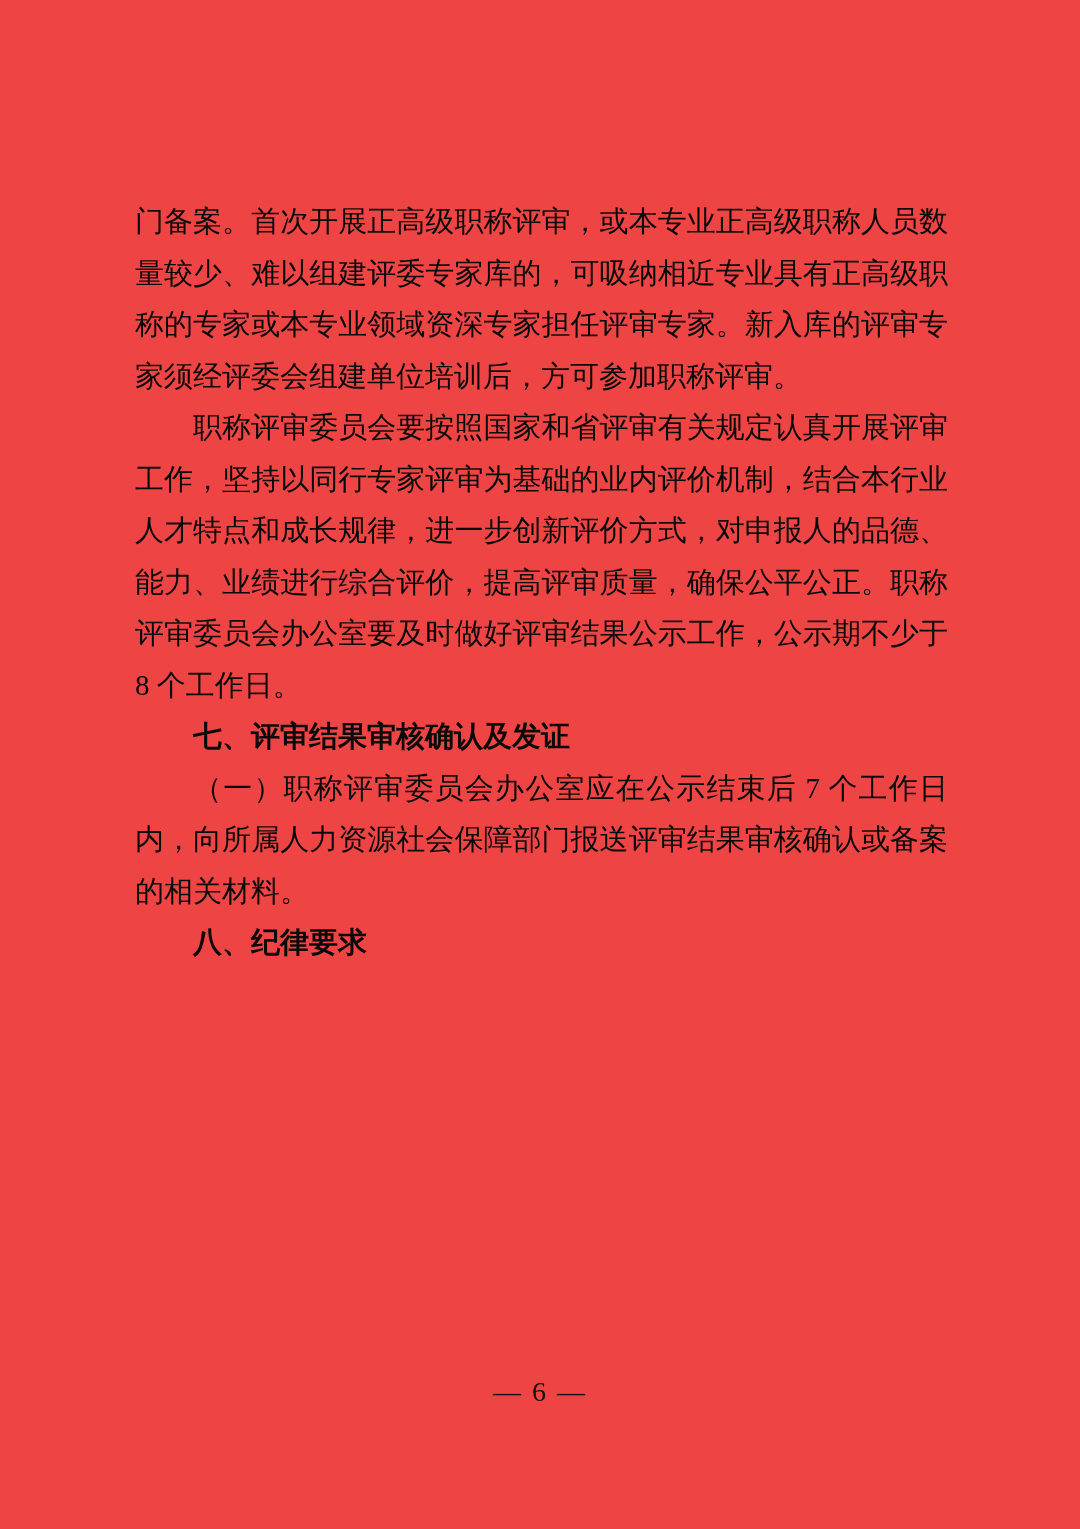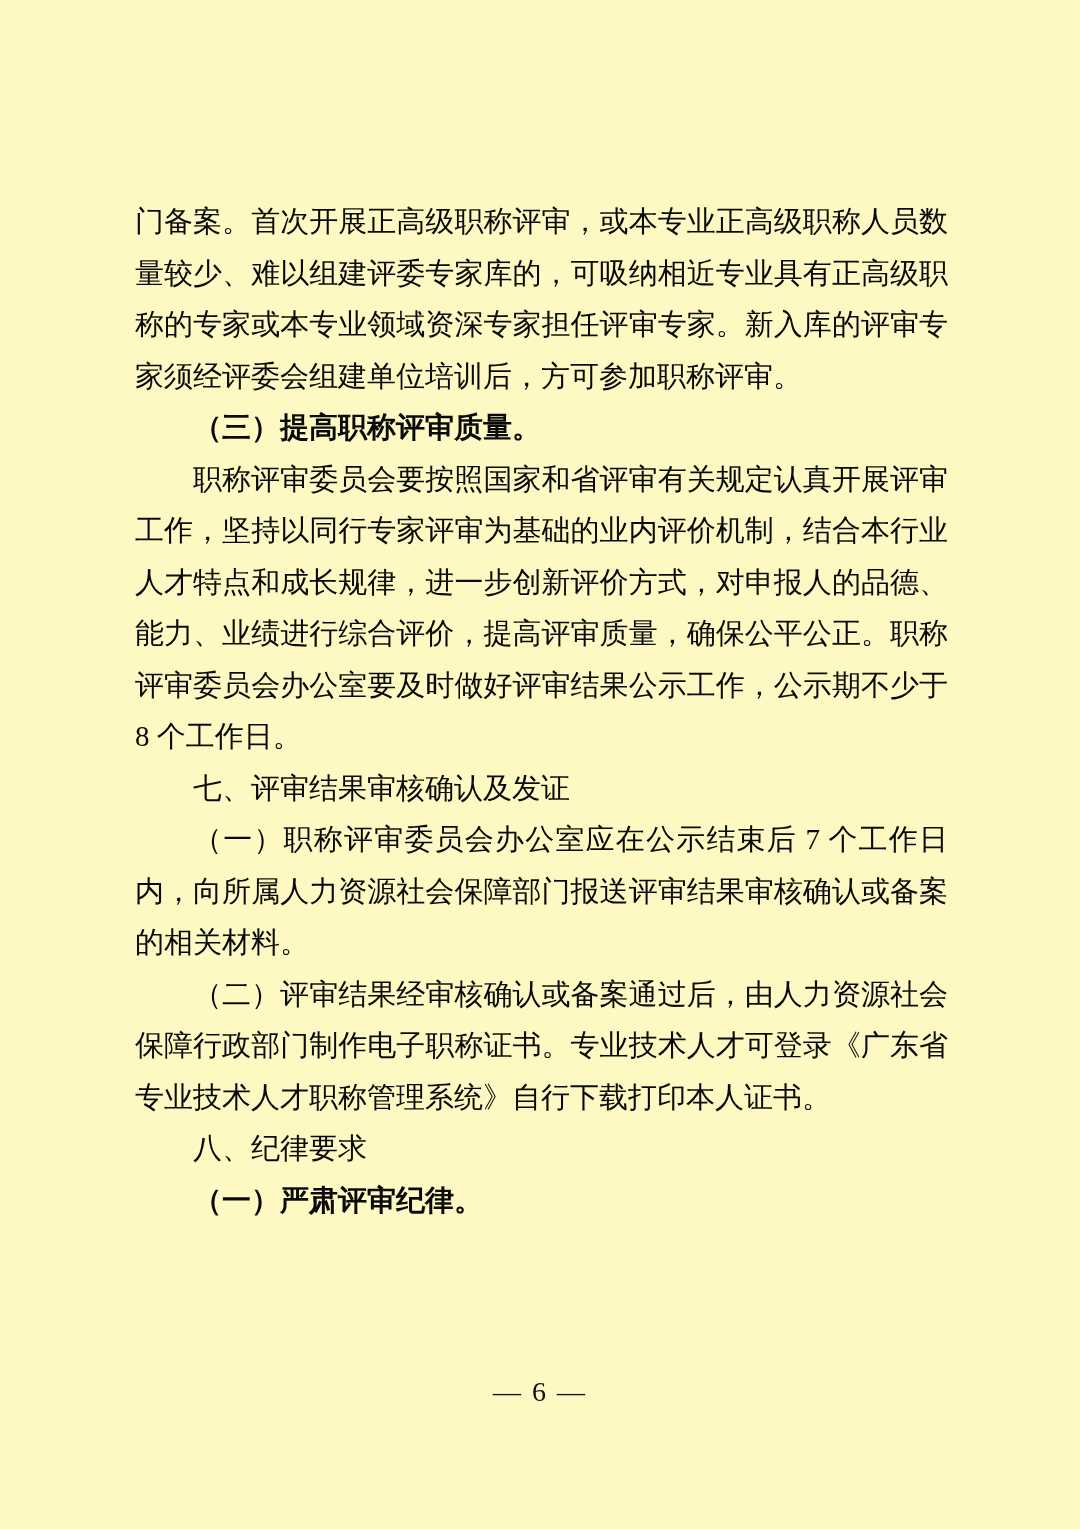--- a/index.html
+++ b/index.html
@@ -11,42 +11,42 @@
     height: 1529px;
     background: #ffffff;
     position: relative;
     overflow: hidden;
     font-family: "Liberation Serif", "DejaVu Serif", serif;
     color: #0a0a0a;
   }
   .page {
     position: absolute;
     inset: 0;
-    background: #fef9c3;
+    background: #ef4444;
   }
   .content {
     position: absolute;
     left: 135px;
     top: 196px;
     width: 813px;
   }
   .content p {
     margin: 0;
     font-size: 29px;
     line-height: 51.5px;
     text-align: justify;
     text-justify: inter-ideograph;
     word-break: break-all;
   }
   .indent {
     text-indent: 2em;
   }
   .h-hei {
     font-family: "Liberation Sans", "DejaVu Sans", sans-serif;
-    font-weight: normal;
+    font-weight: bold;
     text-indent: 2em;
   }
   .h-kai {
     font-weight: bold;
     text-indent: 2em;
   }
   .footer {
     position: absolute;
     left: 0;
     right: 0;
@@ -60,32 +60,29 @@
 </style>
 </head>
 <body>
 
 <div class="page">
 
   <div class="content">
 
     <p>门备案。首次开展正高级职称评审，或本专业正高级职称人员数量较少、难以组建评委专家库的，可吸纳相近专业具有正高级职称的专家或本专业领域资深专家担任评审专家。新入库的评审专家须经评委会组建单位培训后，方可参加职称评审。</p>
 
-    <p class="h-kai">（三）提高职称评审质量。</p>
 
     <p class="indent">职称评审委员会要按照国家和省评审有关规定认真开展评审工作，坚持以同行专家评审为基础的业内评价机制，结合本行业人才特点和成长规律，进一步创新评价方式，对申报人的品德、能力、业绩进行综合评价，提高评审质量，确保公平公正。职称评审委员会办公室要及时做好评审结果公示工作，公示期不少于 8 个工作日。</p>
 
     <p class="h-hei">七、评审结果审核确认及发证</p>
 
     <p class="indent">（一）职称评审委员会办公室应在公示结束后 7 个工作日内，向所属人力资源社会保障部门报送评审结果审核确认或备案的相关材料。</p>
 
 
-    <p class="indent">（二）评审结果经审核确认或备案通过后，由人力资源社会保障行政部门制作电子职称证书。专业技术人才可登录《广东省专业技术人才职称管理系统》自行下载打印本人证书。</p>
 
     <p class="h-hei">八、纪律要求</p>
 
-    <p class="h-kai">（一）严肃评审纪律。</p>
 
   </div>
 
   <div class="footer">— 6 —</div>
 
 </div>
 
 </body></html>

